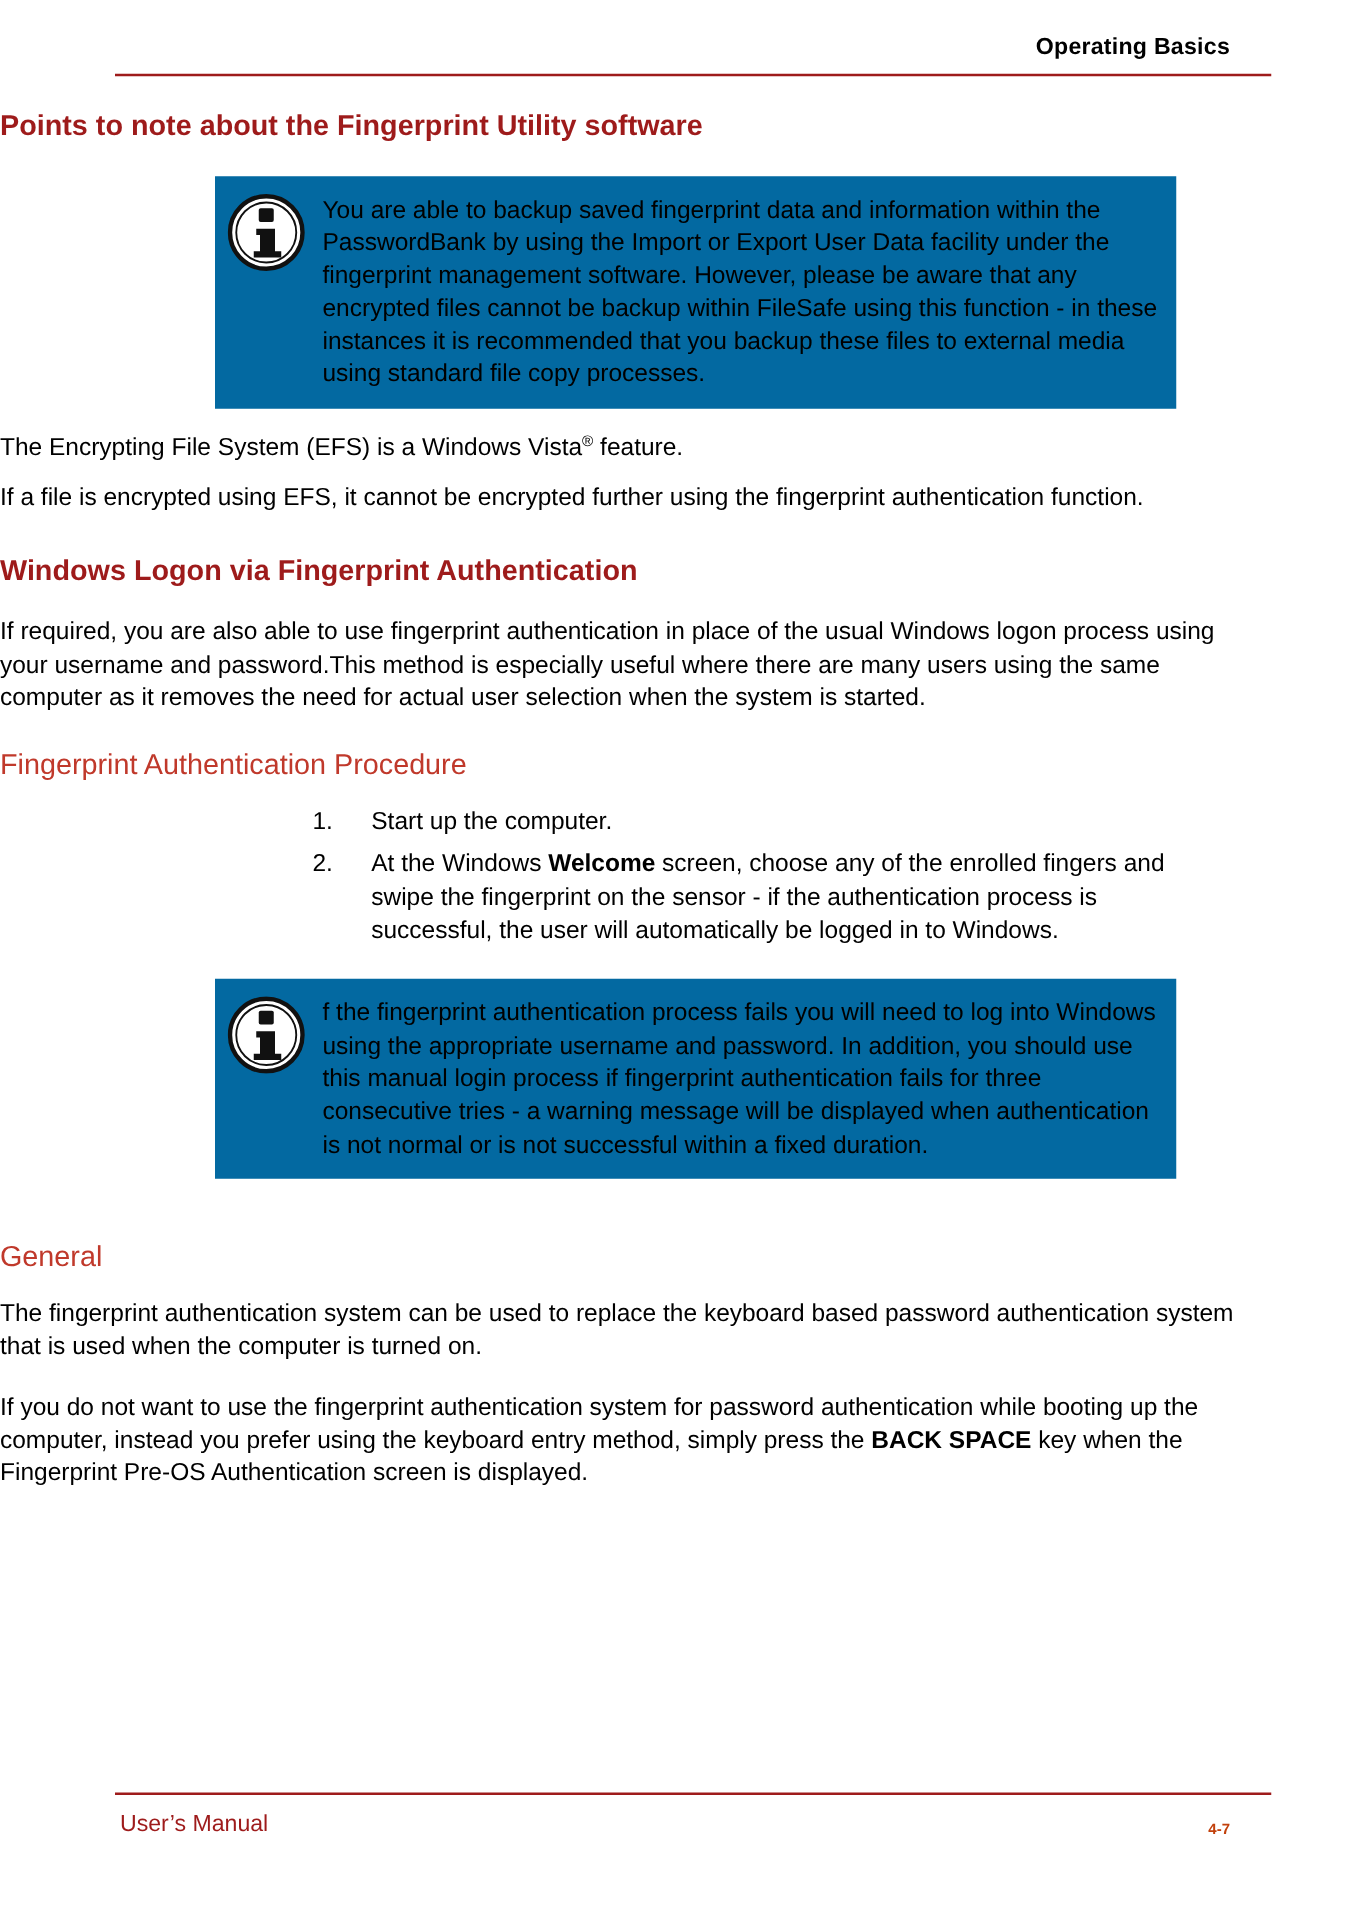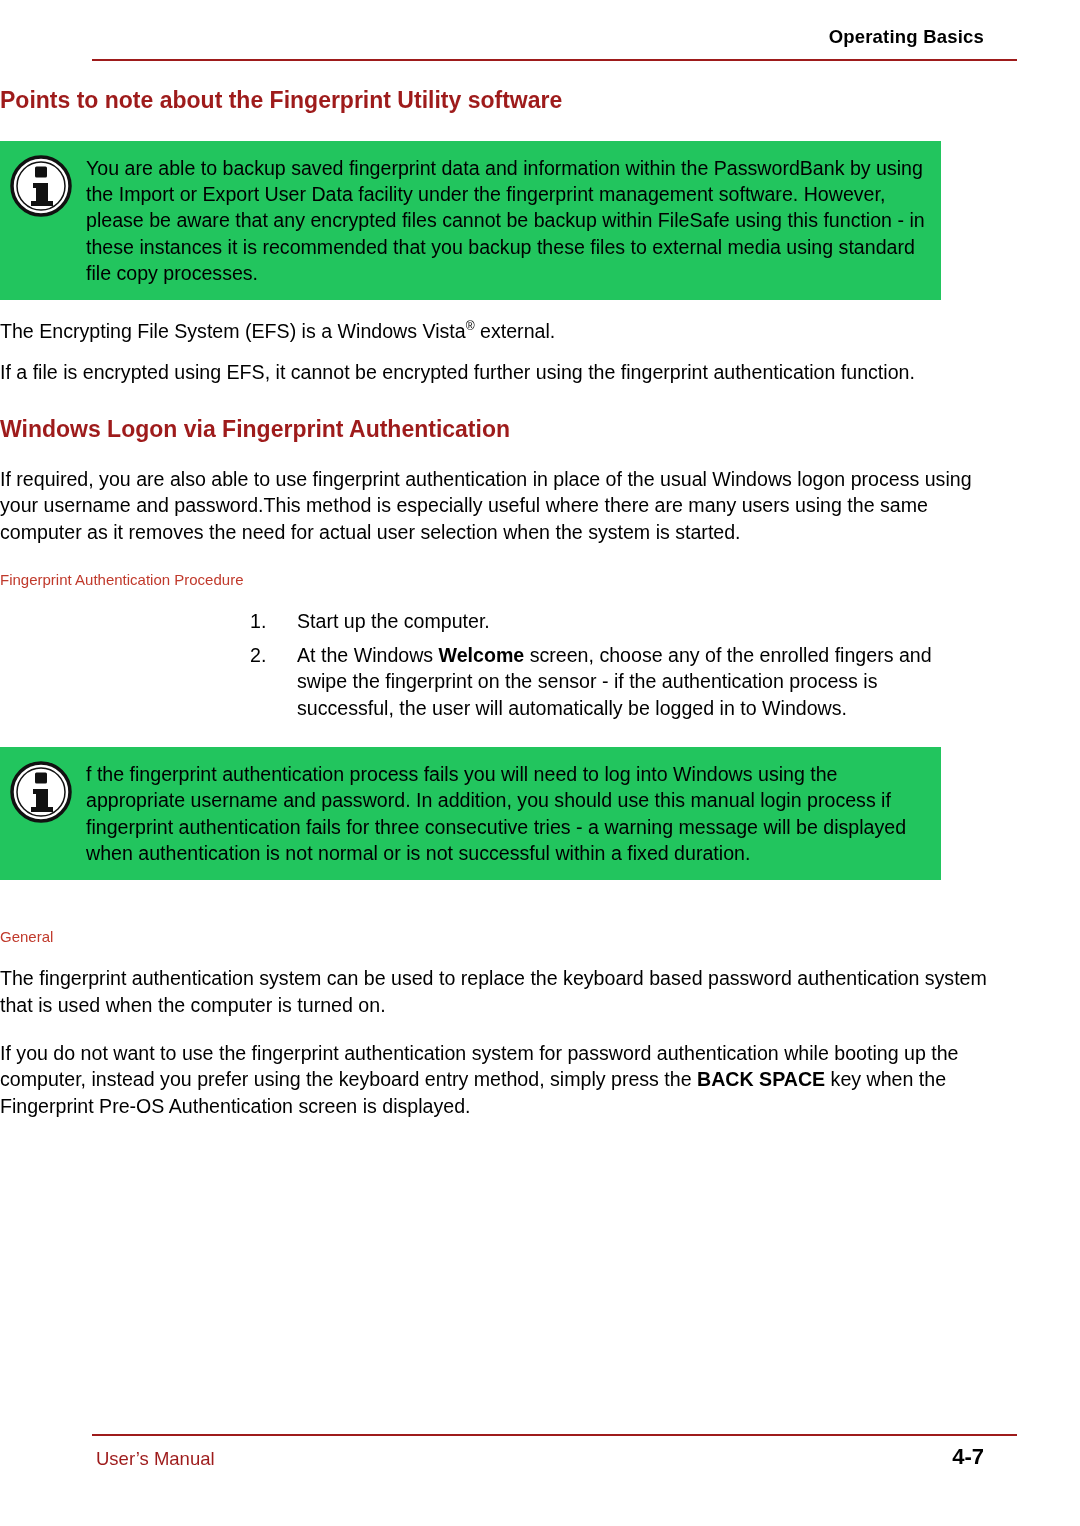--- a/index.html
+++ b/index.html
@@ -55,42 +55,42 @@
     position: absolute;
     bottom: 56px;
     left: 96px;
     font-size: 18.5px;
     color: #9e1b1b;
   }
   .footer-right {
     position: absolute;
     bottom: 56px;
     right: 96px;
-    font-size: 22px;
+    font-size: 12px;
     font-weight: bold;
-    color: #000000;
+    color: #c2410c;
   }
 
   
   .content {
     position: absolute;
     top: 86px;
     left: 0;
     width: 1004px;
   }
   h1.sec {
     font-size: 23px;
     font-weight: bold;
     color: #9e1b1b;
     margin: 0;
     padding: 0;
     line-height: 1.25;
   }
   h2.sub {
-    font-size: 15px;
+    font-size: 23px;
     font-weight: normal;
     color: #c0392b;
     margin: 0;
     padding: 0;
     line-height: 1.25;
   }
   p.body {
     font-size: 19.6px;
     line-height: 1.345;
     margin: 0;
@@ -109,22 +109,23 @@
   .sp-18 { height: 18px; }
   .sp-14 { height: 14px; }
   .sp-22 { height: 22px; }
   .sp-26 { height: 26px; }
   .sp-30 { height: 30px; }
   .sp-34 { height: 34px; }
 
   
   .note {
     position: relative;
+    margin-left: 172px;
     margin-right: 63px;
-    background: #22c55e;
+    background: #0369a1;
     min-height: 60px;
     box-sizing: border-box;
   }
   .note .note-body {
     margin-left: 86px;
     padding: 14px 14px 14px 0;
     font-size: 19.6px;
     line-height: 1.345;
   }
   .note-icon {
@@ -185,21 +186,21 @@
           <circle cx="31" cy="31" r="24" fill="none" stroke="#111111" stroke-width="1.5"></circle>
           <rect x="25" y="11.5" width="12" height="11" rx="1.5" fill="#111111"></rect>
           <path d="M23 28 h15 v18 h5 v5 h-22 v-5 h5 v-13 h-3 z" fill="#111111"></path>
         </svg>
       </div>
       <div class="note-body">You are able to backup saved fingerprint data and information within the PasswordBank by using the Import or Export User Data facility under the fingerprint management software. However, please be aware that any encrypted files cannot be backup within FileSafe using this function - in these instances it is recommended that you backup these files to external media using standard file copy processes.</div>
     </div>
 
     <div class="sp-18"></div>
 
-    <p class="body indent"><span>The Encrypting File System (EFS) is a Windows Vista</span><span class="sup">®</span><span> external.</span></p>
+    <p class="body indent"><span>The Encrypting File System (EFS) is a Windows Vista</span><span class="sup">®</span><span> feature.</span></p>
 
     <div class="sp-14"></div>
 
     <p class="body indent">If a file is encrypted using EFS, it cannot be encrypted further using the fingerprint authentication function.</p>
 
     <div class="sp-30"></div>
 
     <h1 class="sec indent-h1">Windows Logon via Fingerprint Authentication</h1>
 
     <div class="sp-22"></div>

